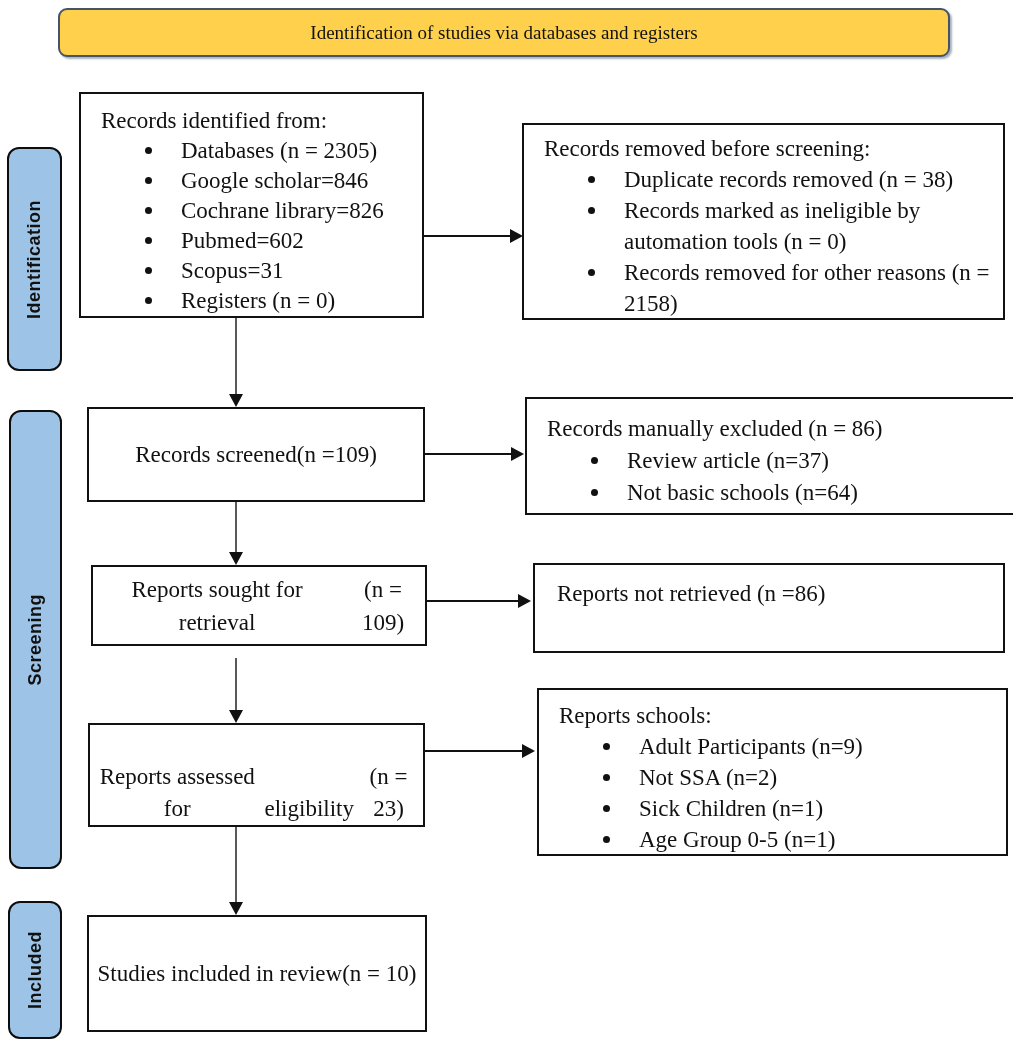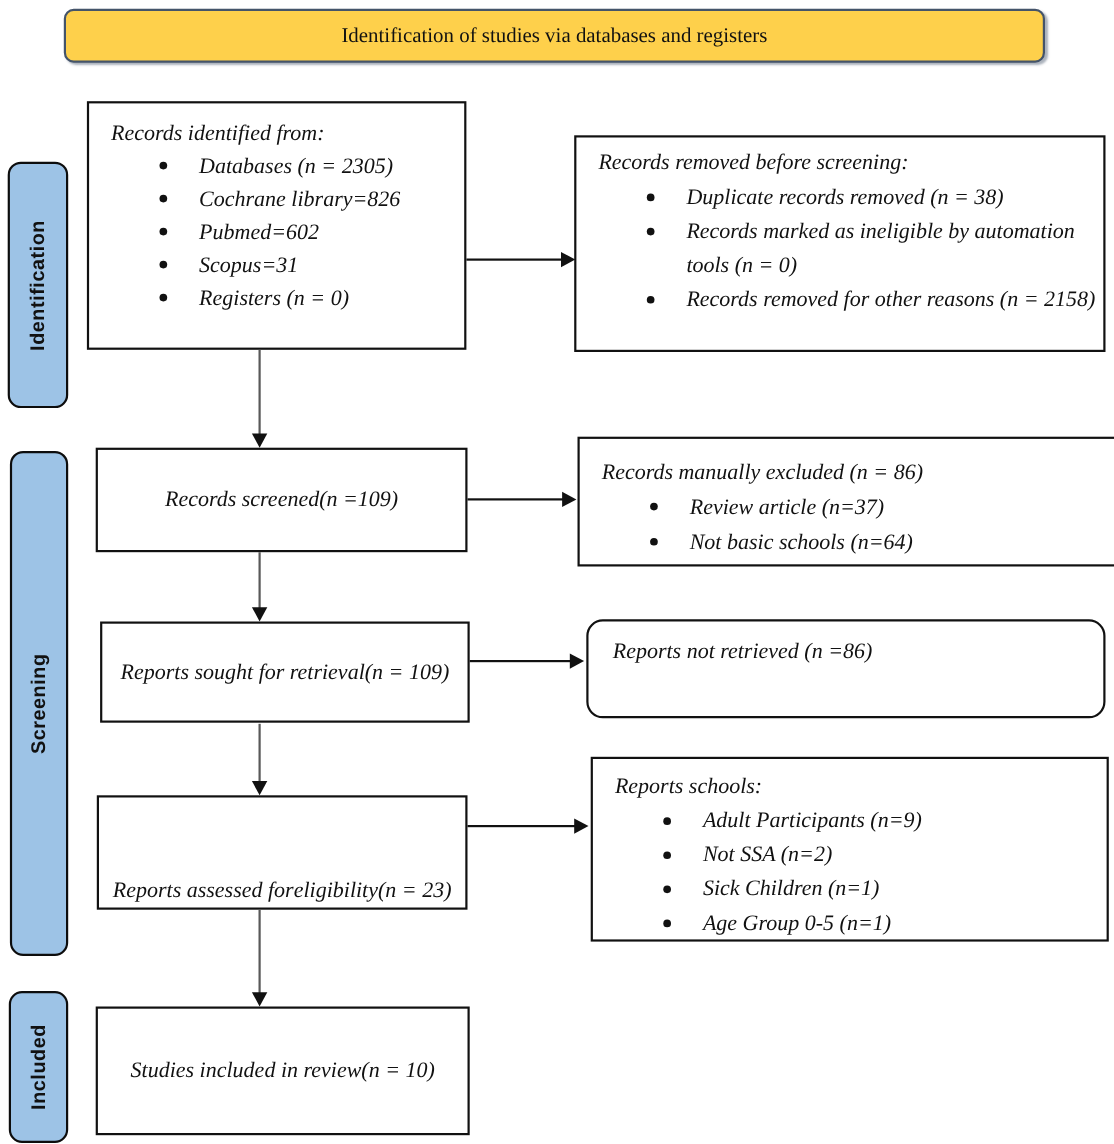--- a/index.html
+++ b/index.html
@@ -33,42 +33,41 @@
   }
   .stage .vtext{writing-mode:vertical-rl;transform:rotate(180deg);white-space:nowrap;}
   .stage-identification{left:7px;top:147px;width:51px;height:220px;}
   .stage-screening{left:9px;top:410px;width:49px;height:455px;}
   .stage-included{left:8px;top:901px;width:50px;height:134px;}
   
   .flow-box{
     position:absolute;
     background:#fff;
     border:2px solid #111;
-    font-size:20px;
+    font-size:23px;
     box-sizing:border-box;
-    font-style:italic;
   }
   .heading{padding-left:20px;}
   ul.bullets{list-style:none;margin:0;padding:0;}
   ul.bullets li{position:relative;padding-left:100px;}
   ul.bullets li::before{
     content:"";position:absolute;left:64px;top:12px;
     width:7px;height:7px;border-radius:50%;background:#111;
   }
   .center-box{
     display:flex;flex-direction:row;align-items:center;justify-content:center;
     text-align:center;line-height:33px;
   }
   .box-identified{left:79px;top:92px;width:345px;height:226px;padding-top:12px;line-height:30px;overflow:hidden;}
   .box-identified ul.bullets li::before{top:11px;}
   .box-removed{left:522px;top:123px;width:483px;height:197px;padding-top:8px;line-height:31px;}
   .box-screened{left:87px;top:407px;width:338px;height:95px;}
   .box-man-excluded{left:525px;top:397px;width:520px;height:118px;padding-top:14px;line-height:32px;}
-  .box-sought{left:91px;top:565px;width:336px;height:92px;align-items:center;}
-  .box-not-retrieved{left:533px;top:563px;width:472px;height:90px;padding:16px 10px 0 22px;box-sizing:border-box;border-radius:15px;}
+  .box-sought{left:91px;top:565px;width:336px;height:81px;align-items:center;}
+  .box-not-retrieved{left:533px;top:563px;width:472px;height:90px;padding:16px 10px 0 22px;box-sizing:border-box;}
   .box-assessed{left:88px;top:723px;width:337px;height:104px;line-height:32px;align-items:flex-end;}
   .box-excluded{left:537px;top:688px;width:471px;height:168px;padding-top:10px;line-height:31px;}
   .box-studies-included{left:87px;top:915px;width:340px;height:117px;}
   
   .hline{position:absolute;height:2px;background:#111;}
   .vline{position:absolute;width:2px;background:#595959;}
   .head-right{position:absolute;width:0;height:0;
     border-top:7px solid transparent;border-bottom:7px solid transparent;
     border-left:13px solid #111;}
   .head-down{position:absolute;width:0;height:0;
@@ -91,20 +90,21 @@
     <span class="vtext">Screening</span>
   </div>
   <div class="stage stage-included">
     <span class="vtext">Included</span>
   </div>
 
   <div class="flow-box box-identified">
     <div class="heading">Records identified from:</div>
     <ul class="bullets">
         <li>Databases (n = 2305)</li>
+        <li>Google scholar=846</li>
         <li>Cochrane library=826</li>
         <li>Pubmed=602</li>
         <li>Scopus=31</li>
         <li>Registers (n = 0)</li>
       </ul>
   </div>
 
   <div class="flow-box box-screened center-box">
     <div>Records screened</div>
     <div>(n =109)</div>

